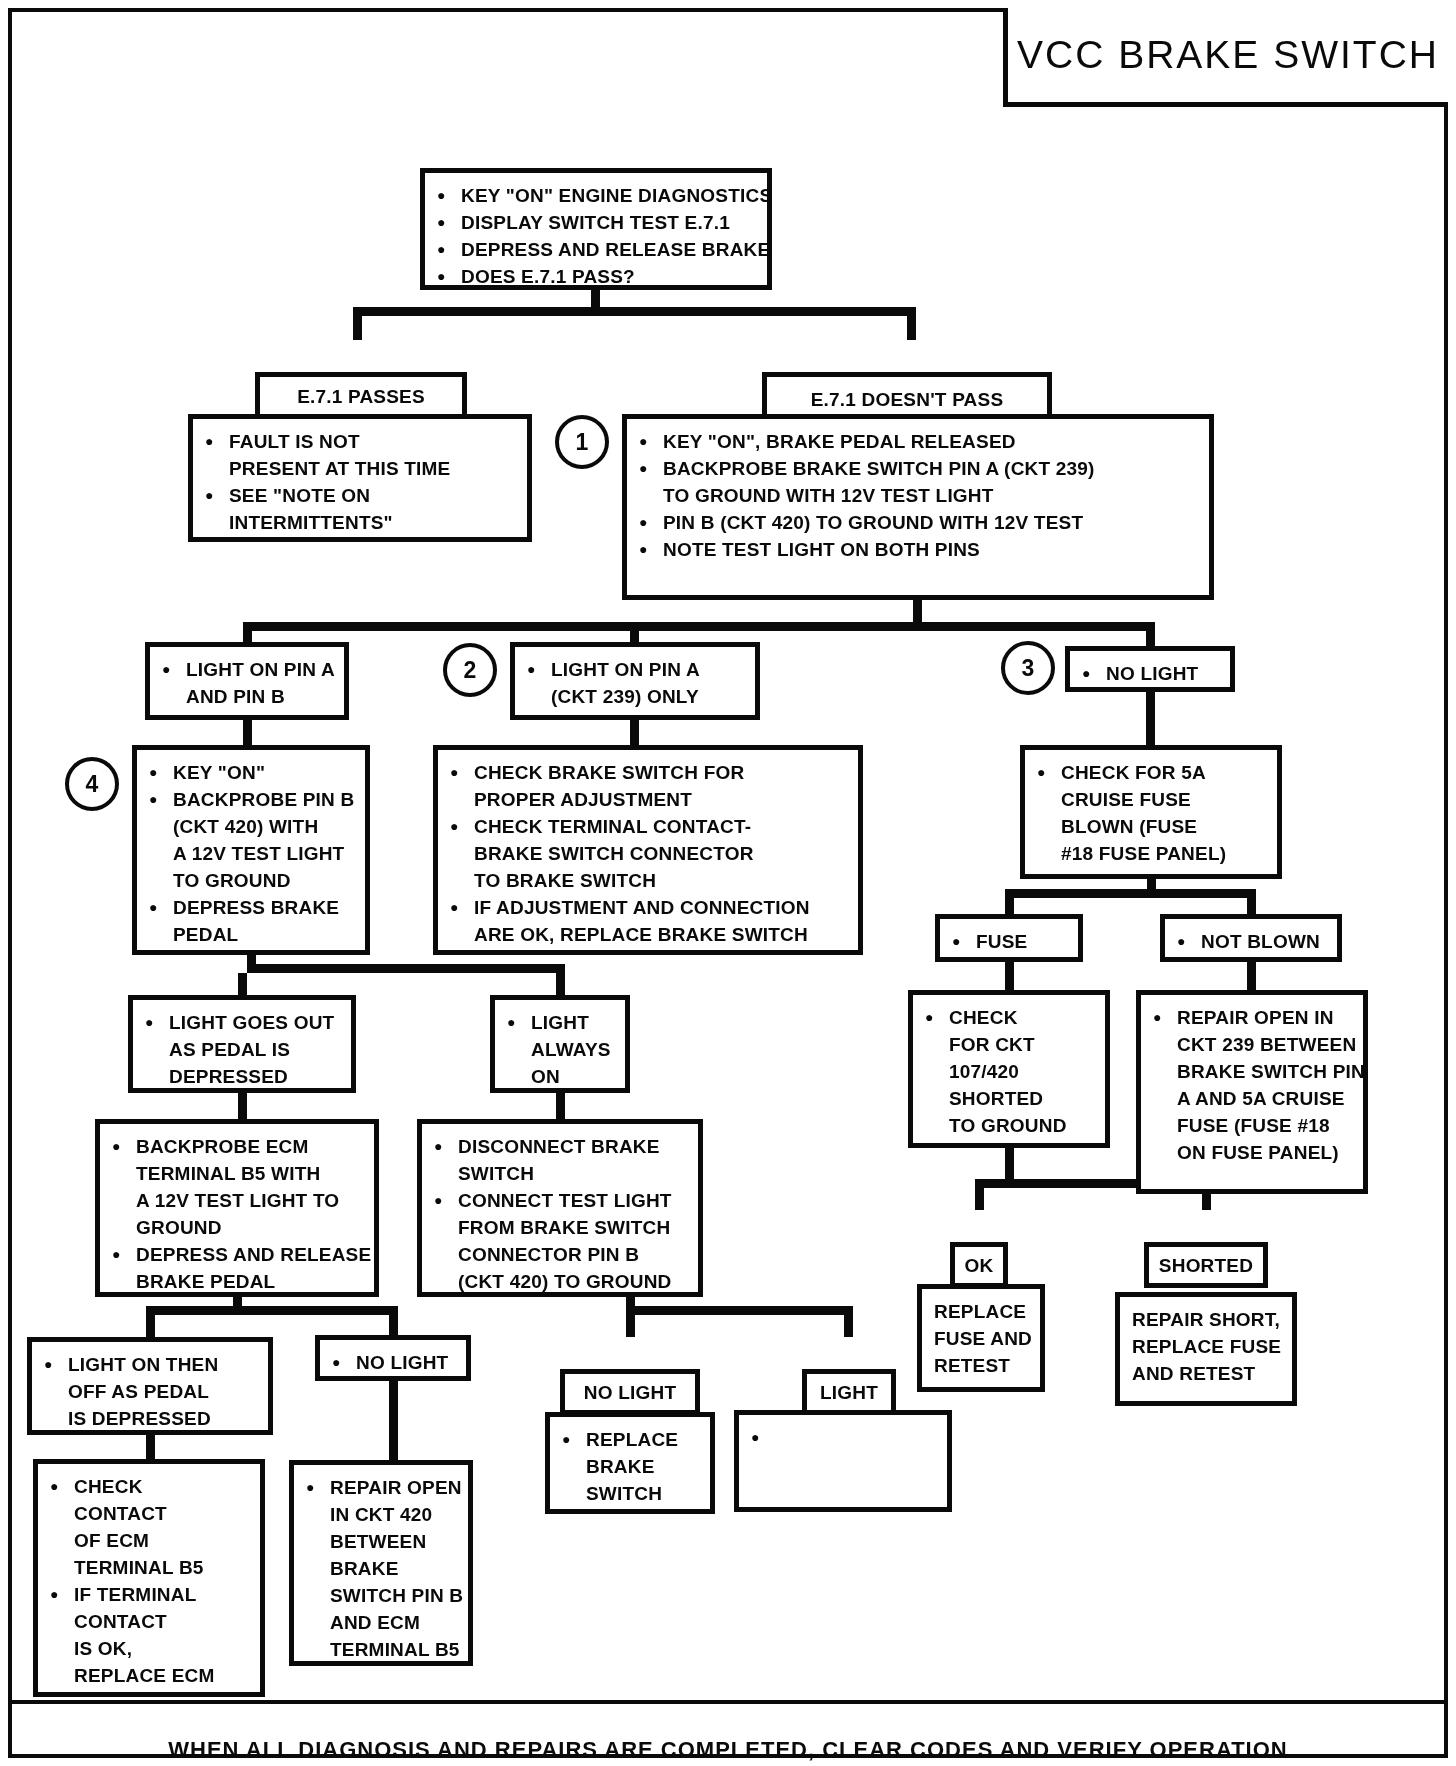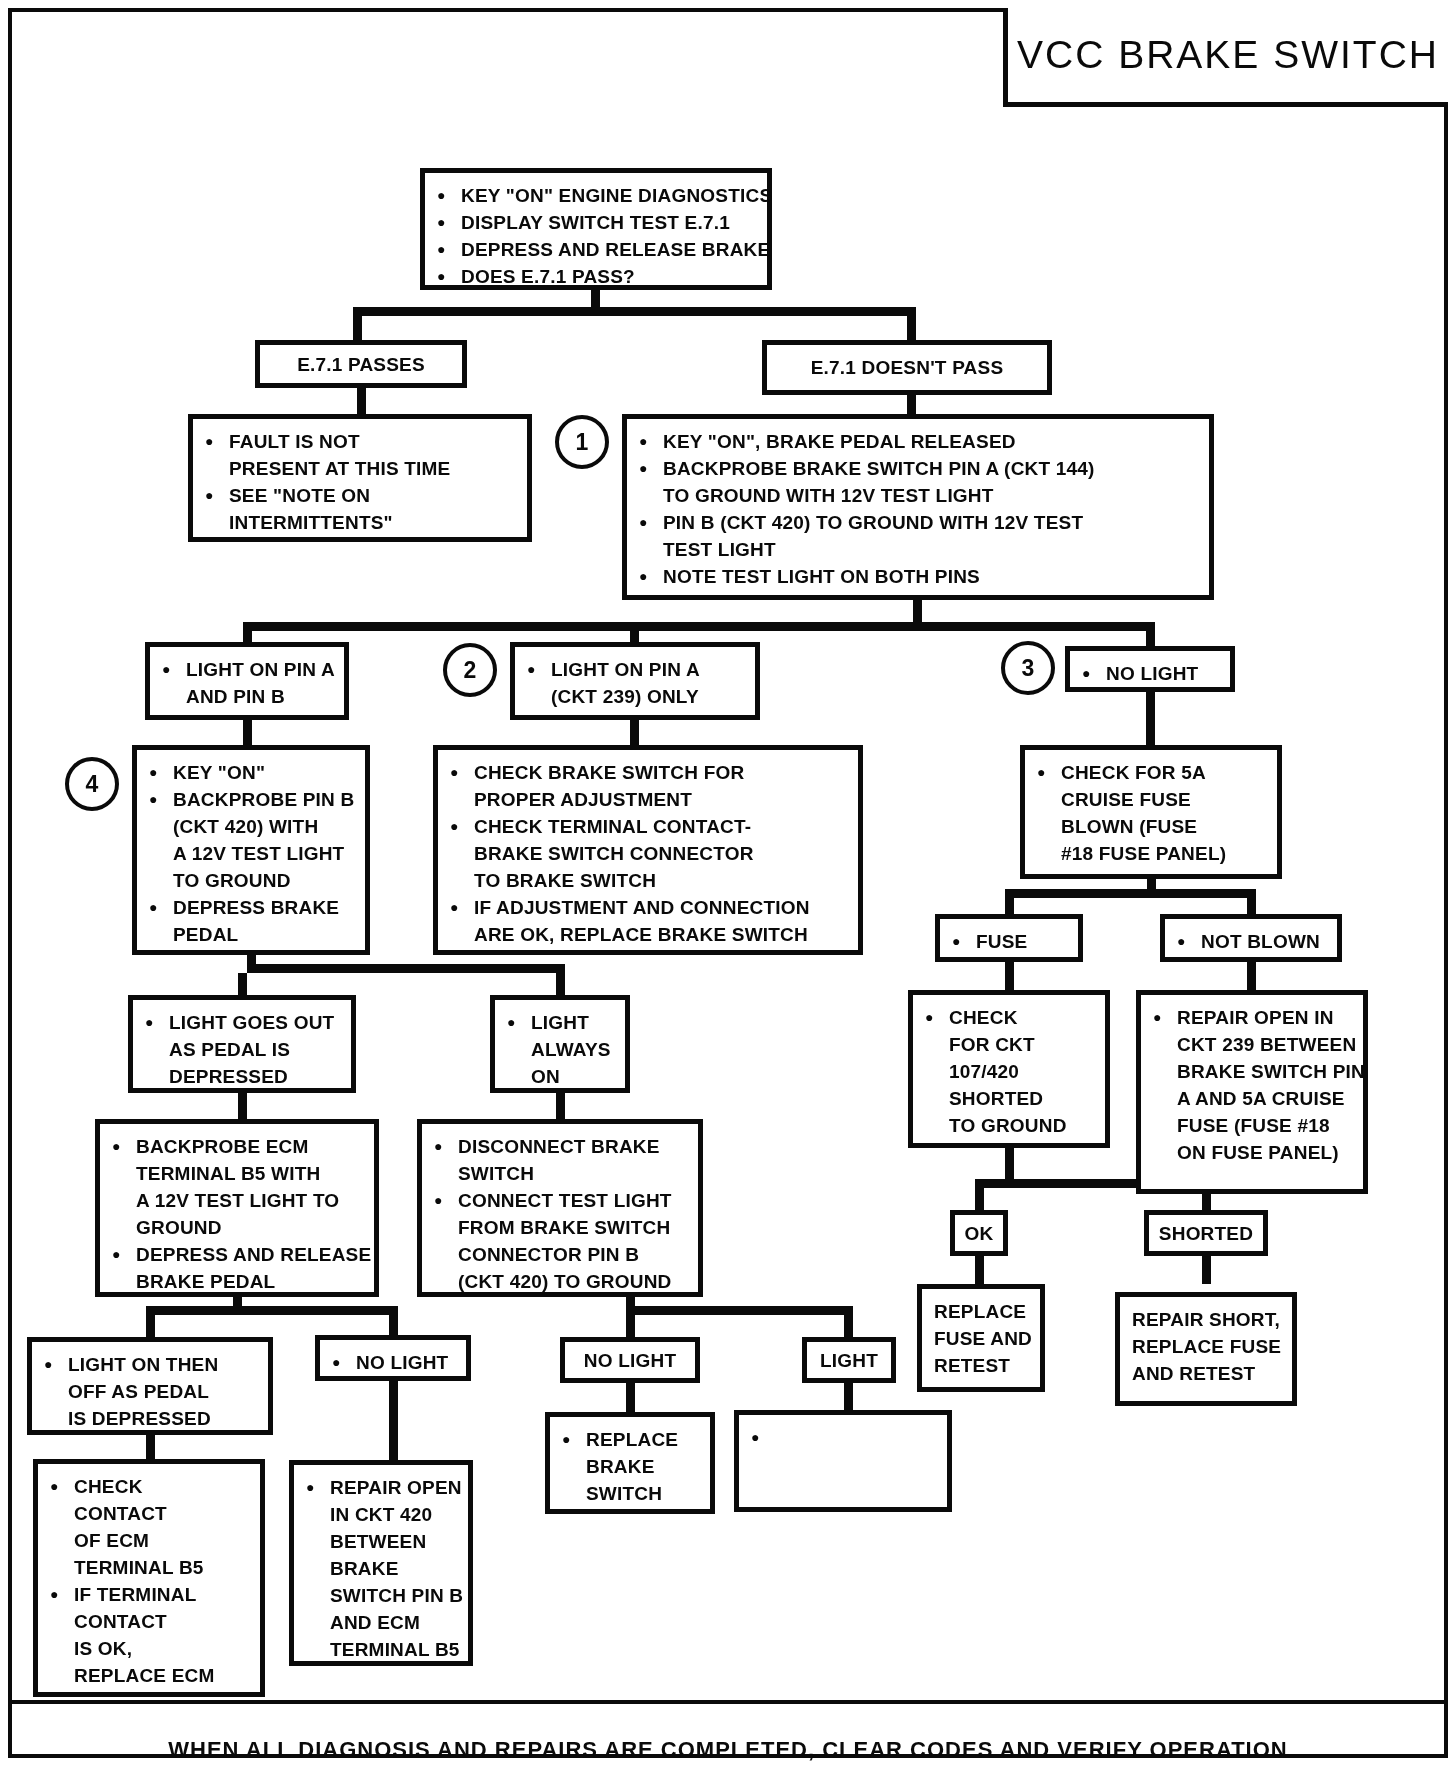--- a/index.html
+++ b/index.html
@@ -12,21 +12,21 @@
                box-sizing:border-box;display:flex;flex-direction:column;
                align-items:center;justify-content:center;}
   .title-main{font-weight:700;font-size:45px;letter-spacing:1px;line-height:48px;}
   .title-sub{font-weight:400;font-size:39px;letter-spacing:2px;line-height:42px;}
   #flow{position:absolute;left:0;top:0;width:100%;height:100%;}
   .conn{position:absolute;background:#0a0a0a;}
   .fbox{position:absolute;box-sizing:border-box;border:5px solid #0a0a0a;background:#fff;
         padding:9px 4px 4px 12px;font-weight:700;font-size:19px;line-height:27px;
         letter-spacing:.2px;}
   .fbox.center{display:flex;align-items:center;justify-content:center;padding:0;
-               text-align:center;}
+               text-align:center;margin-top:32px;}
   .item{display:flex;align-items:flex-start;}
   .bullet{flex:0 0 24px;width:24px;font-size:14px;line-height:27px;}
   .lines .ln{white-space:nowrap;}
   .callout{position:absolute;box-sizing:border-box;border:4px solid #0a0a0a;border-radius:50%;
            background:#fff;display:flex;align-items:center;justify-content:center;
            font-weight:700;font-size:23px;}
   .footer-line{position:absolute;left:8px;right:8px;top:1700px;height:4px;background:#0a0a0a;}
   .footer-text{position:absolute;left:0;right:0;top:1712px;text-align:center;
                font-weight:700;font-size:22px;letter-spacing:1px;margin-top:25px;}
 </style>
@@ -135,29 +135,28 @@
       <div class="fbox" style="left: 622px; top: 414px; width: 592px; height: 186px;">
         <div class="item">
           <div class="bullet">●</div>
           <div class="lines">
             <div class="ln">KEY "ON", BRAKE PEDAL RELEASED</div>
           </div>
         </div>
         <div class="item">
           <div class="bullet">●</div>
           <div class="lines">
-            <div class="ln">BACKPROBE BRAKE SWITCH PIN A (CKT 144)</div>
+            <div class="ln">BACKPROBE BRAKE SWITCH PIN A (CKT 239)</div>
             <div class="ln">TO GROUND WITH 12V TEST LIGHT</div>
           </div>
         </div>
         <div class="item">
           <div class="bullet">●</div>
           <div class="lines">
             <div class="ln">PIN B (CKT 420) TO GROUND WITH 12V TEST</div>
-            <div class="ln">TEST LIGHT</div>
           </div>
         </div>
         <div class="item">
           <div class="bullet">●</div>
           <div class="lines">
             <div class="ln">NOTE TEST LIGHT ON BOTH PINS</div>
           </div>
         </div>
       </div>
       <div class="fbox" style="left: 145px; top: 642px; width: 204px; height: 78px;">

